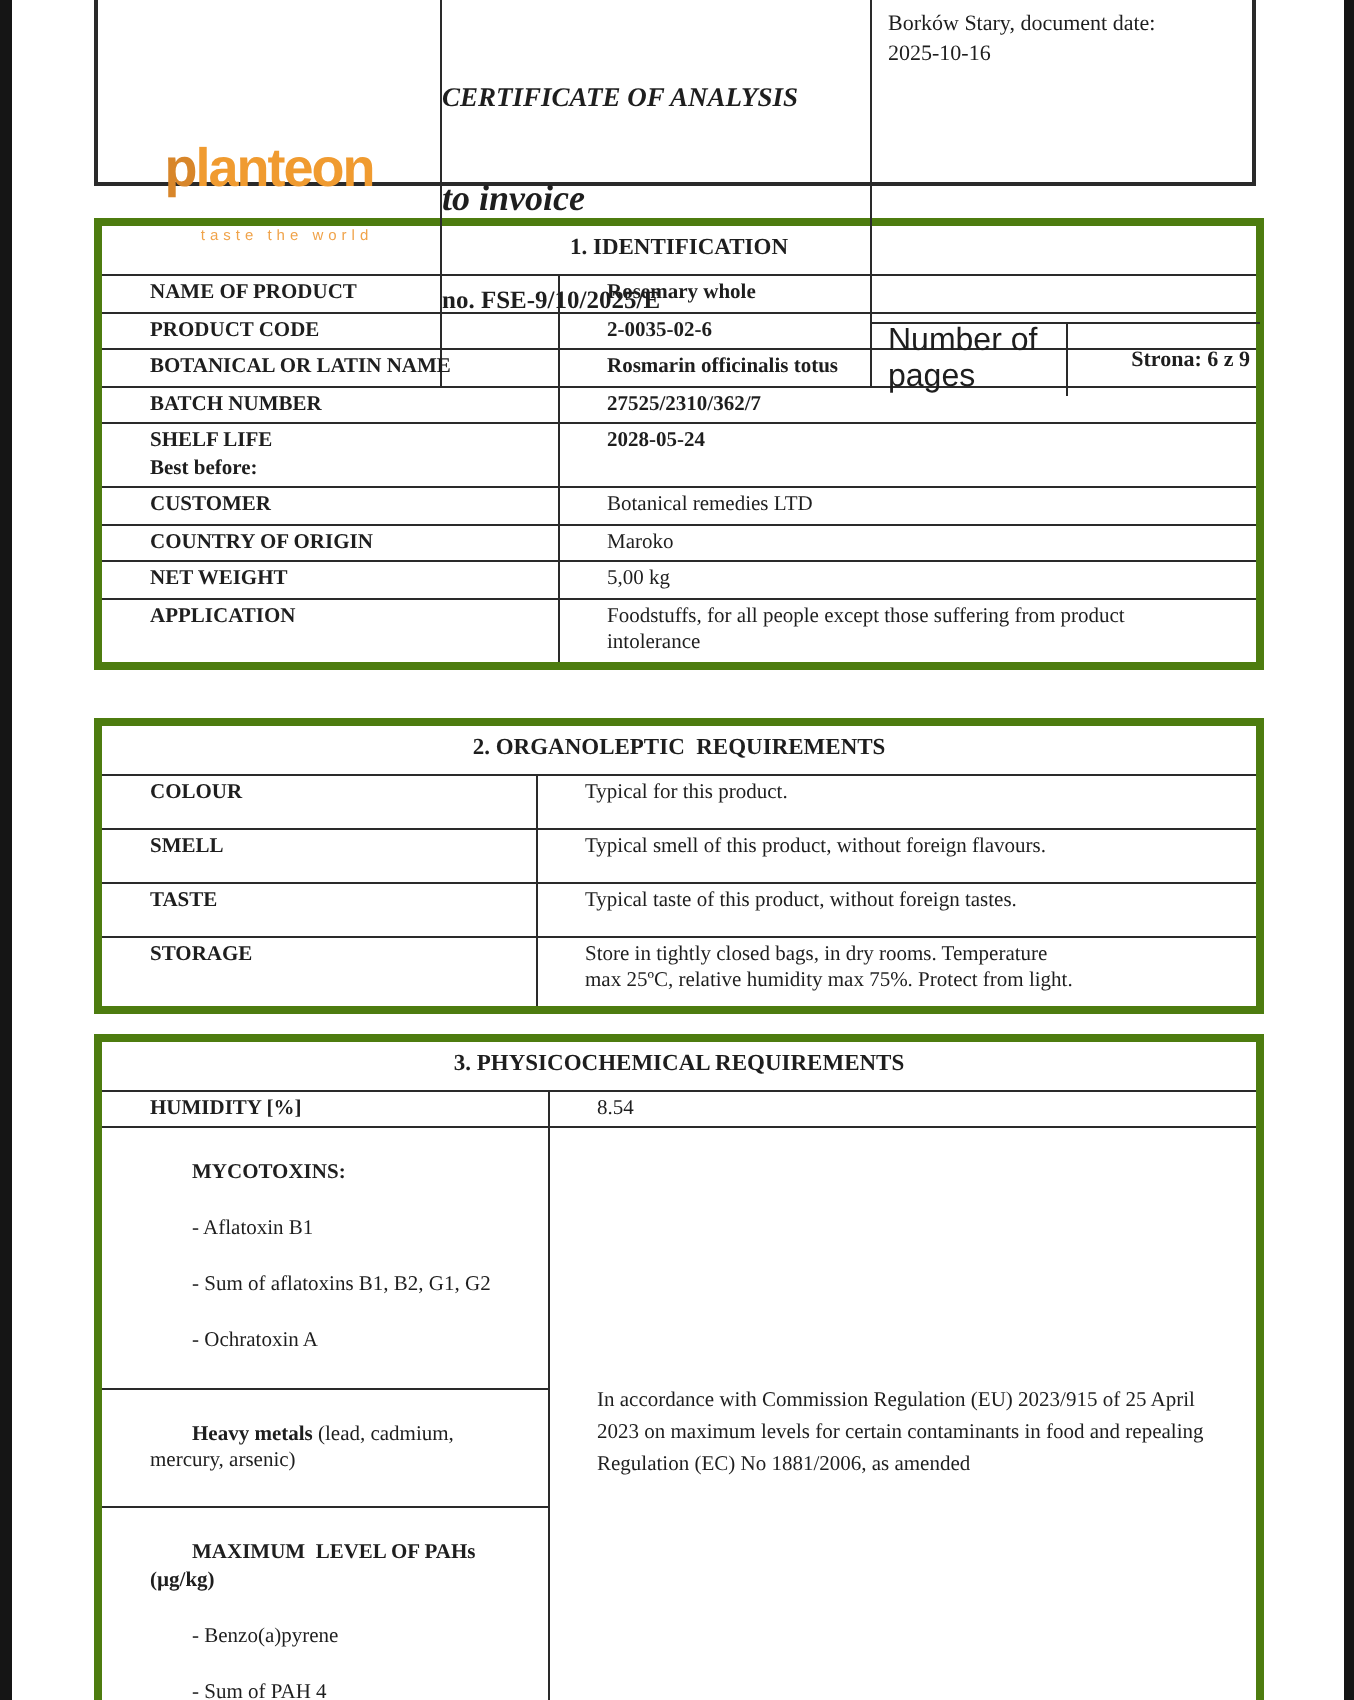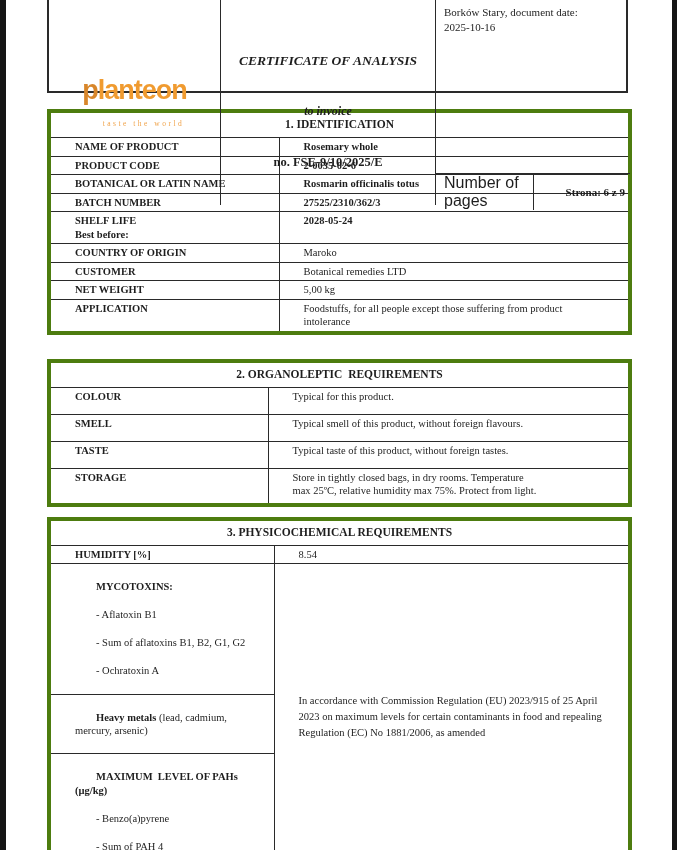--- a/index.html
+++ b/index.html
@@ -21,26 +21,26 @@
   }
   .hcell{box-sizing:border-box;}
   .hcell + .hcell{border-left:1px solid #2a2a2a;}
   .logo-cell{display:flex;flex-direction:column;align-items:center;justify-content:center;}
   .logo-word{
     font-family:"Liberation Sans", sans-serif;font-weight:bold;
     font-size:27px;letter-spacing:-1px;color:#f09b30;line-height:24px;
   }
   .logo-word .lp{color:#d8862a;}
   .logo-tagline{
-    font-family:Liberation Serif, serif;font-size:7.5px;letter-spacing:2.5px;
+    font-family:Liberation Sans, sans-serif;font-size:7.5px;letter-spacing:2.5px;
     color:#f0a34a;margin-top:17px;padding-left:18px;
   }
-  .title-cell{text-align:center;padding-top:18px;line-height:17px;white-space:pre-wrap;}
+  .title-cell{padding-top:6px;line-height:17px;white-space:pre-wrap;}
   .title-l1{font-size:13.5px;font-weight:bold;font-style:italic;}
-  .title-l2{font-size:12px;font-weight:bold;font-style:italic;}
+  .title-l2{font-size:18px;font-weight:bold;font-style:italic;}
   .title-l3{font-size:12.5px;font-weight:bold;}
   .meta-cell{display:flex;flex-direction:column;}
   .meta-top{flex:1;padding:5px 8px;font-size:11px;line-height:15px;}
   .meta-bottom{
     border-top:1px solid #2a2a2a;height:31px;display:grid;grid-template-columns:97px 97px;
   }
   .pages-label{
     font-family:"Liberation Sans", sans-serif;font-size:16px;
     display:flex;align-items:center;padding-left:8px;box-sizing:border-box;
   }
@@ -126,33 +126,33 @@
     <tr>
       <td class="lbl">PRODUCT CODE</td>
       <td class="val-bold">2-0035-02-6</td>
     </tr>
     <tr>
       <td class="lbl">BOTANICAL OR LATIN NAME</td>
       <td class="val-bold">Rosmarin officinalis totus</td>
     </tr>
     <tr>
       <td class="lbl">BATCH NUMBER</td>
-      <td class="val-bold">27525/2310/362/3</td>
+      <td class="val-bold">27525/2310/362/7</td>
     </tr>
     <tr>
       <td class="lbl two-line"><span>SHELF LIFE</span><br><span>Best before:</span></td>
       <td class="val-bold two-line">2028-05-24</td>
     </tr>
     <tr>
+      <td class="lbl">CUSTOMER</td>
+      <td>Botanical remedies LTD</td>
+    </tr>
+    <tr>
       <td class="lbl">COUNTRY OF ORIGIN</td>
       <td>Maroko</td>
-    </tr>
-    <tr>
-      <td class="lbl">CUSTOMER</td>
-      <td>Botanical remedies LTD</td>
     </tr>
     <tr>
       <td class="lbl">NET WEIGHT</td>
       <td>5,00 kg</td>
     </tr>
     <tr>
       <td class="lbl">APPLICATION</td>
       <td>Foodstuffs, for all people except those suffering from product intolerance</td>
     </tr>
   </tbody>

